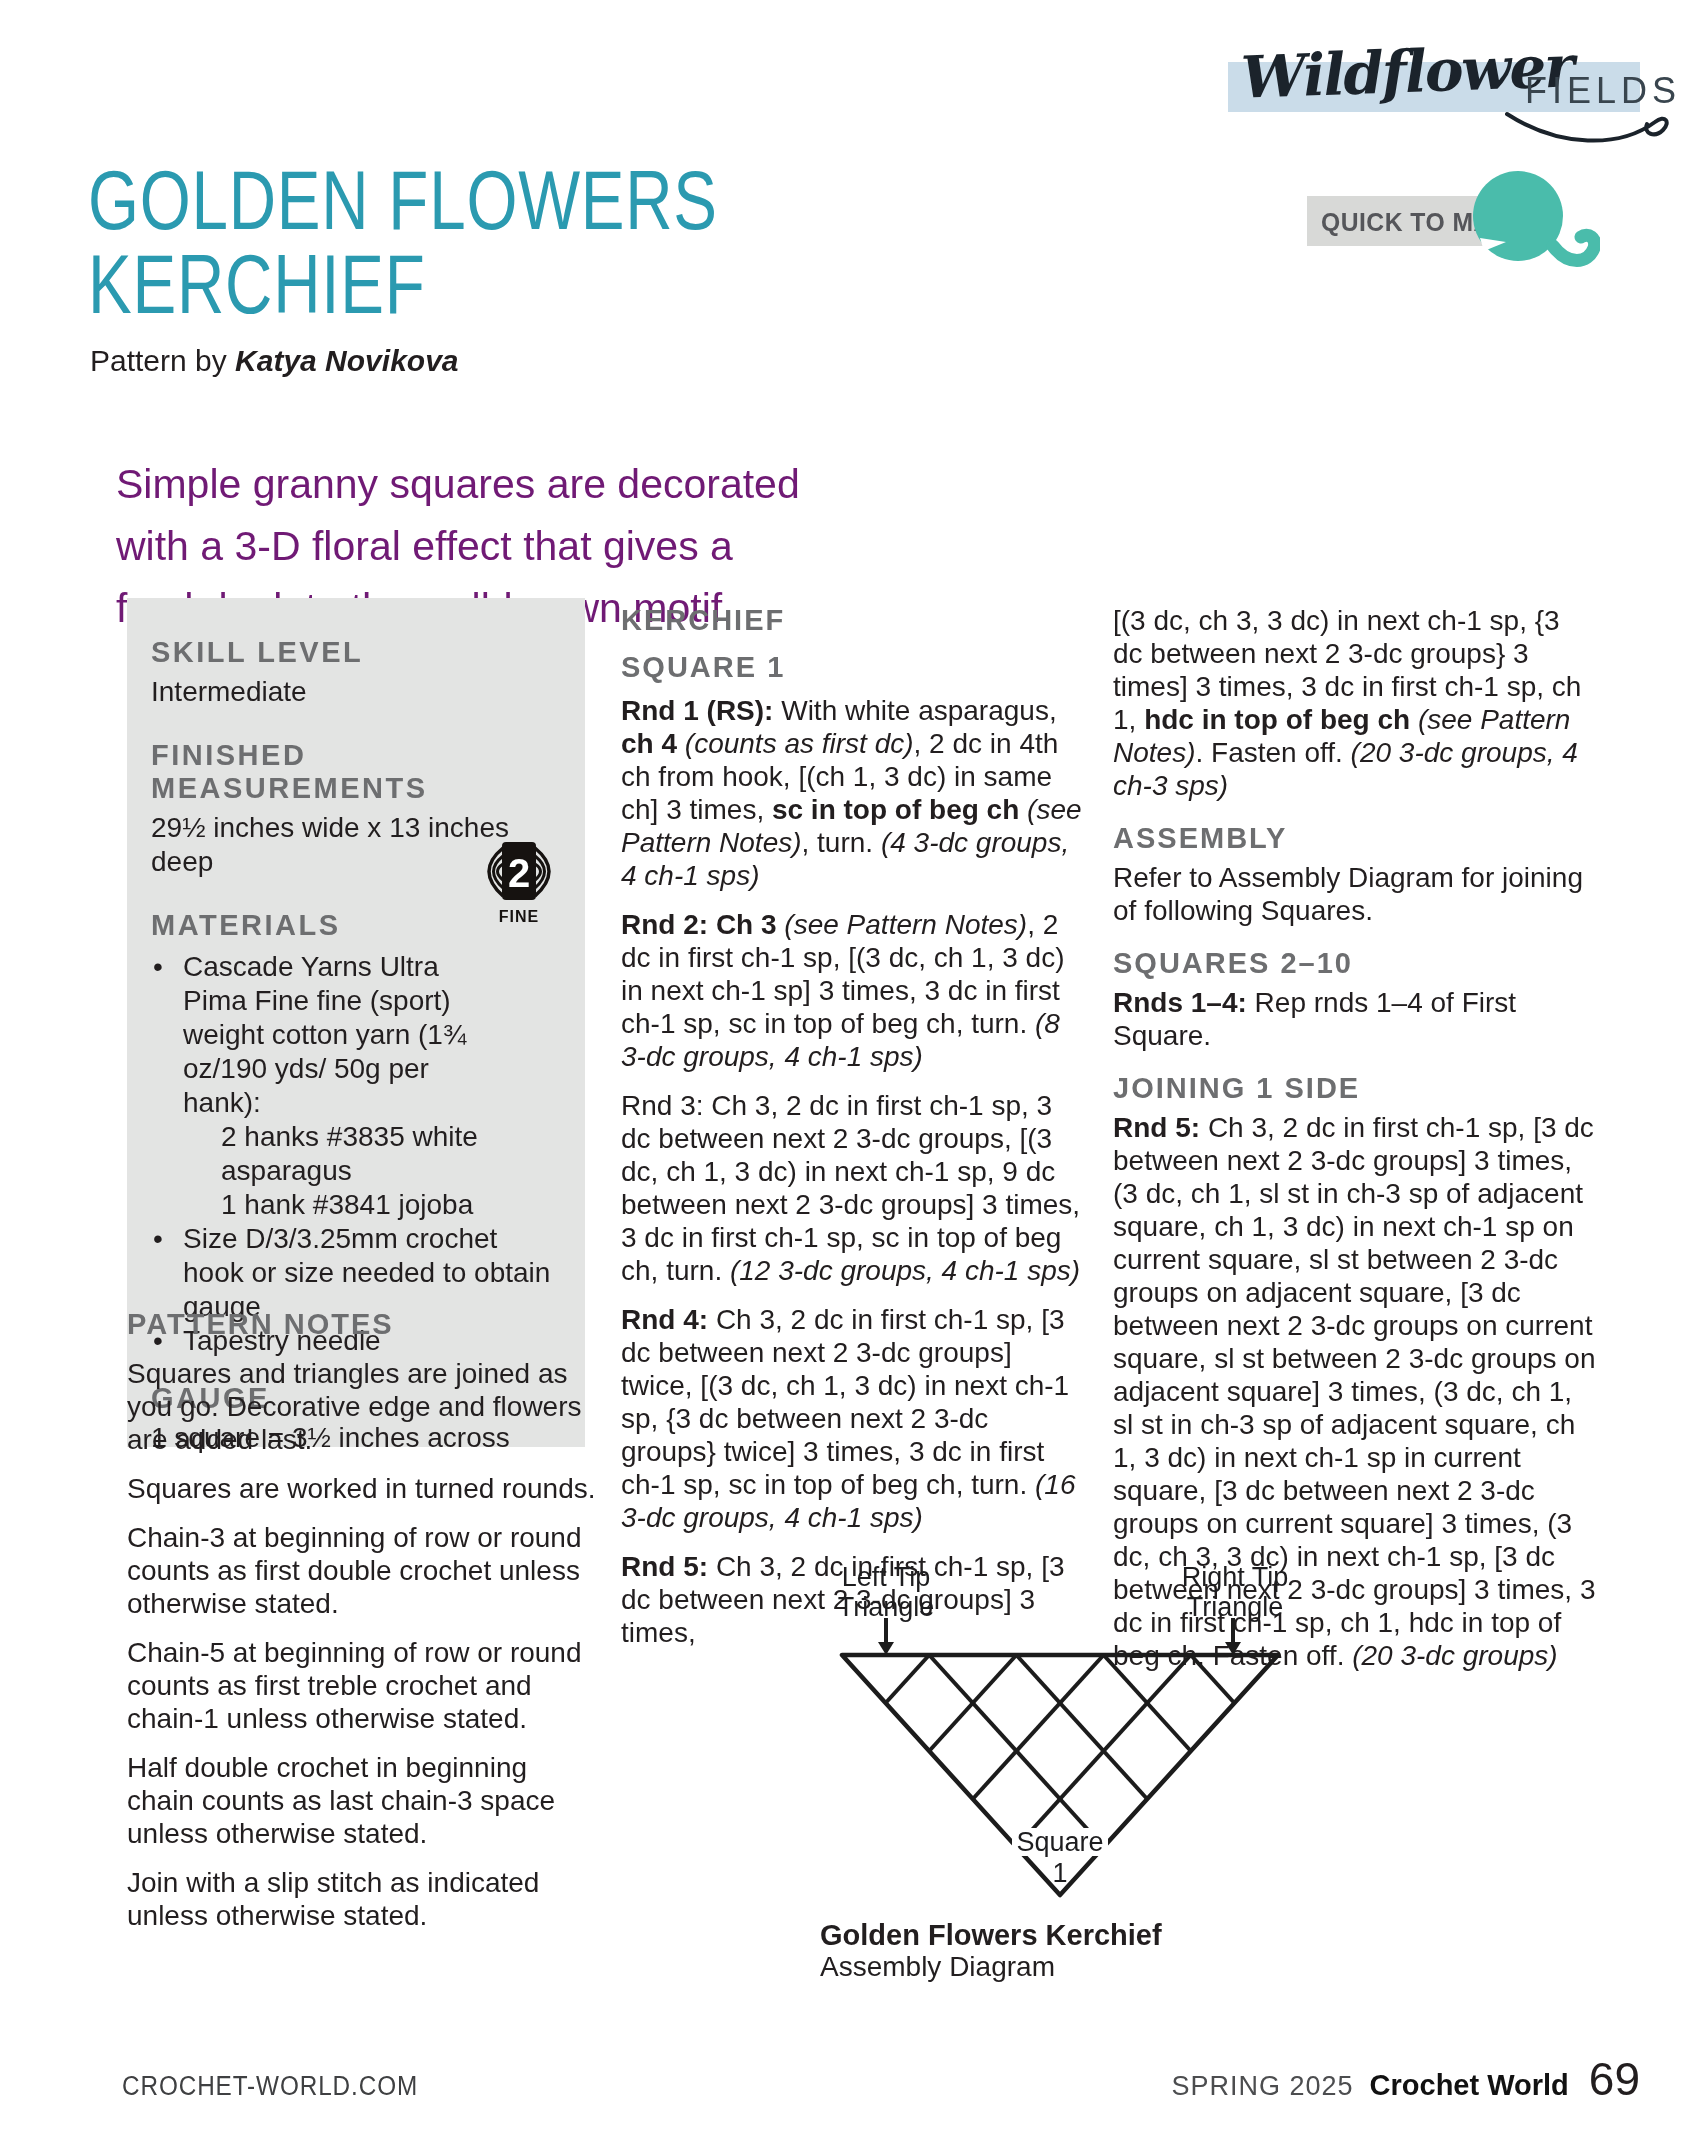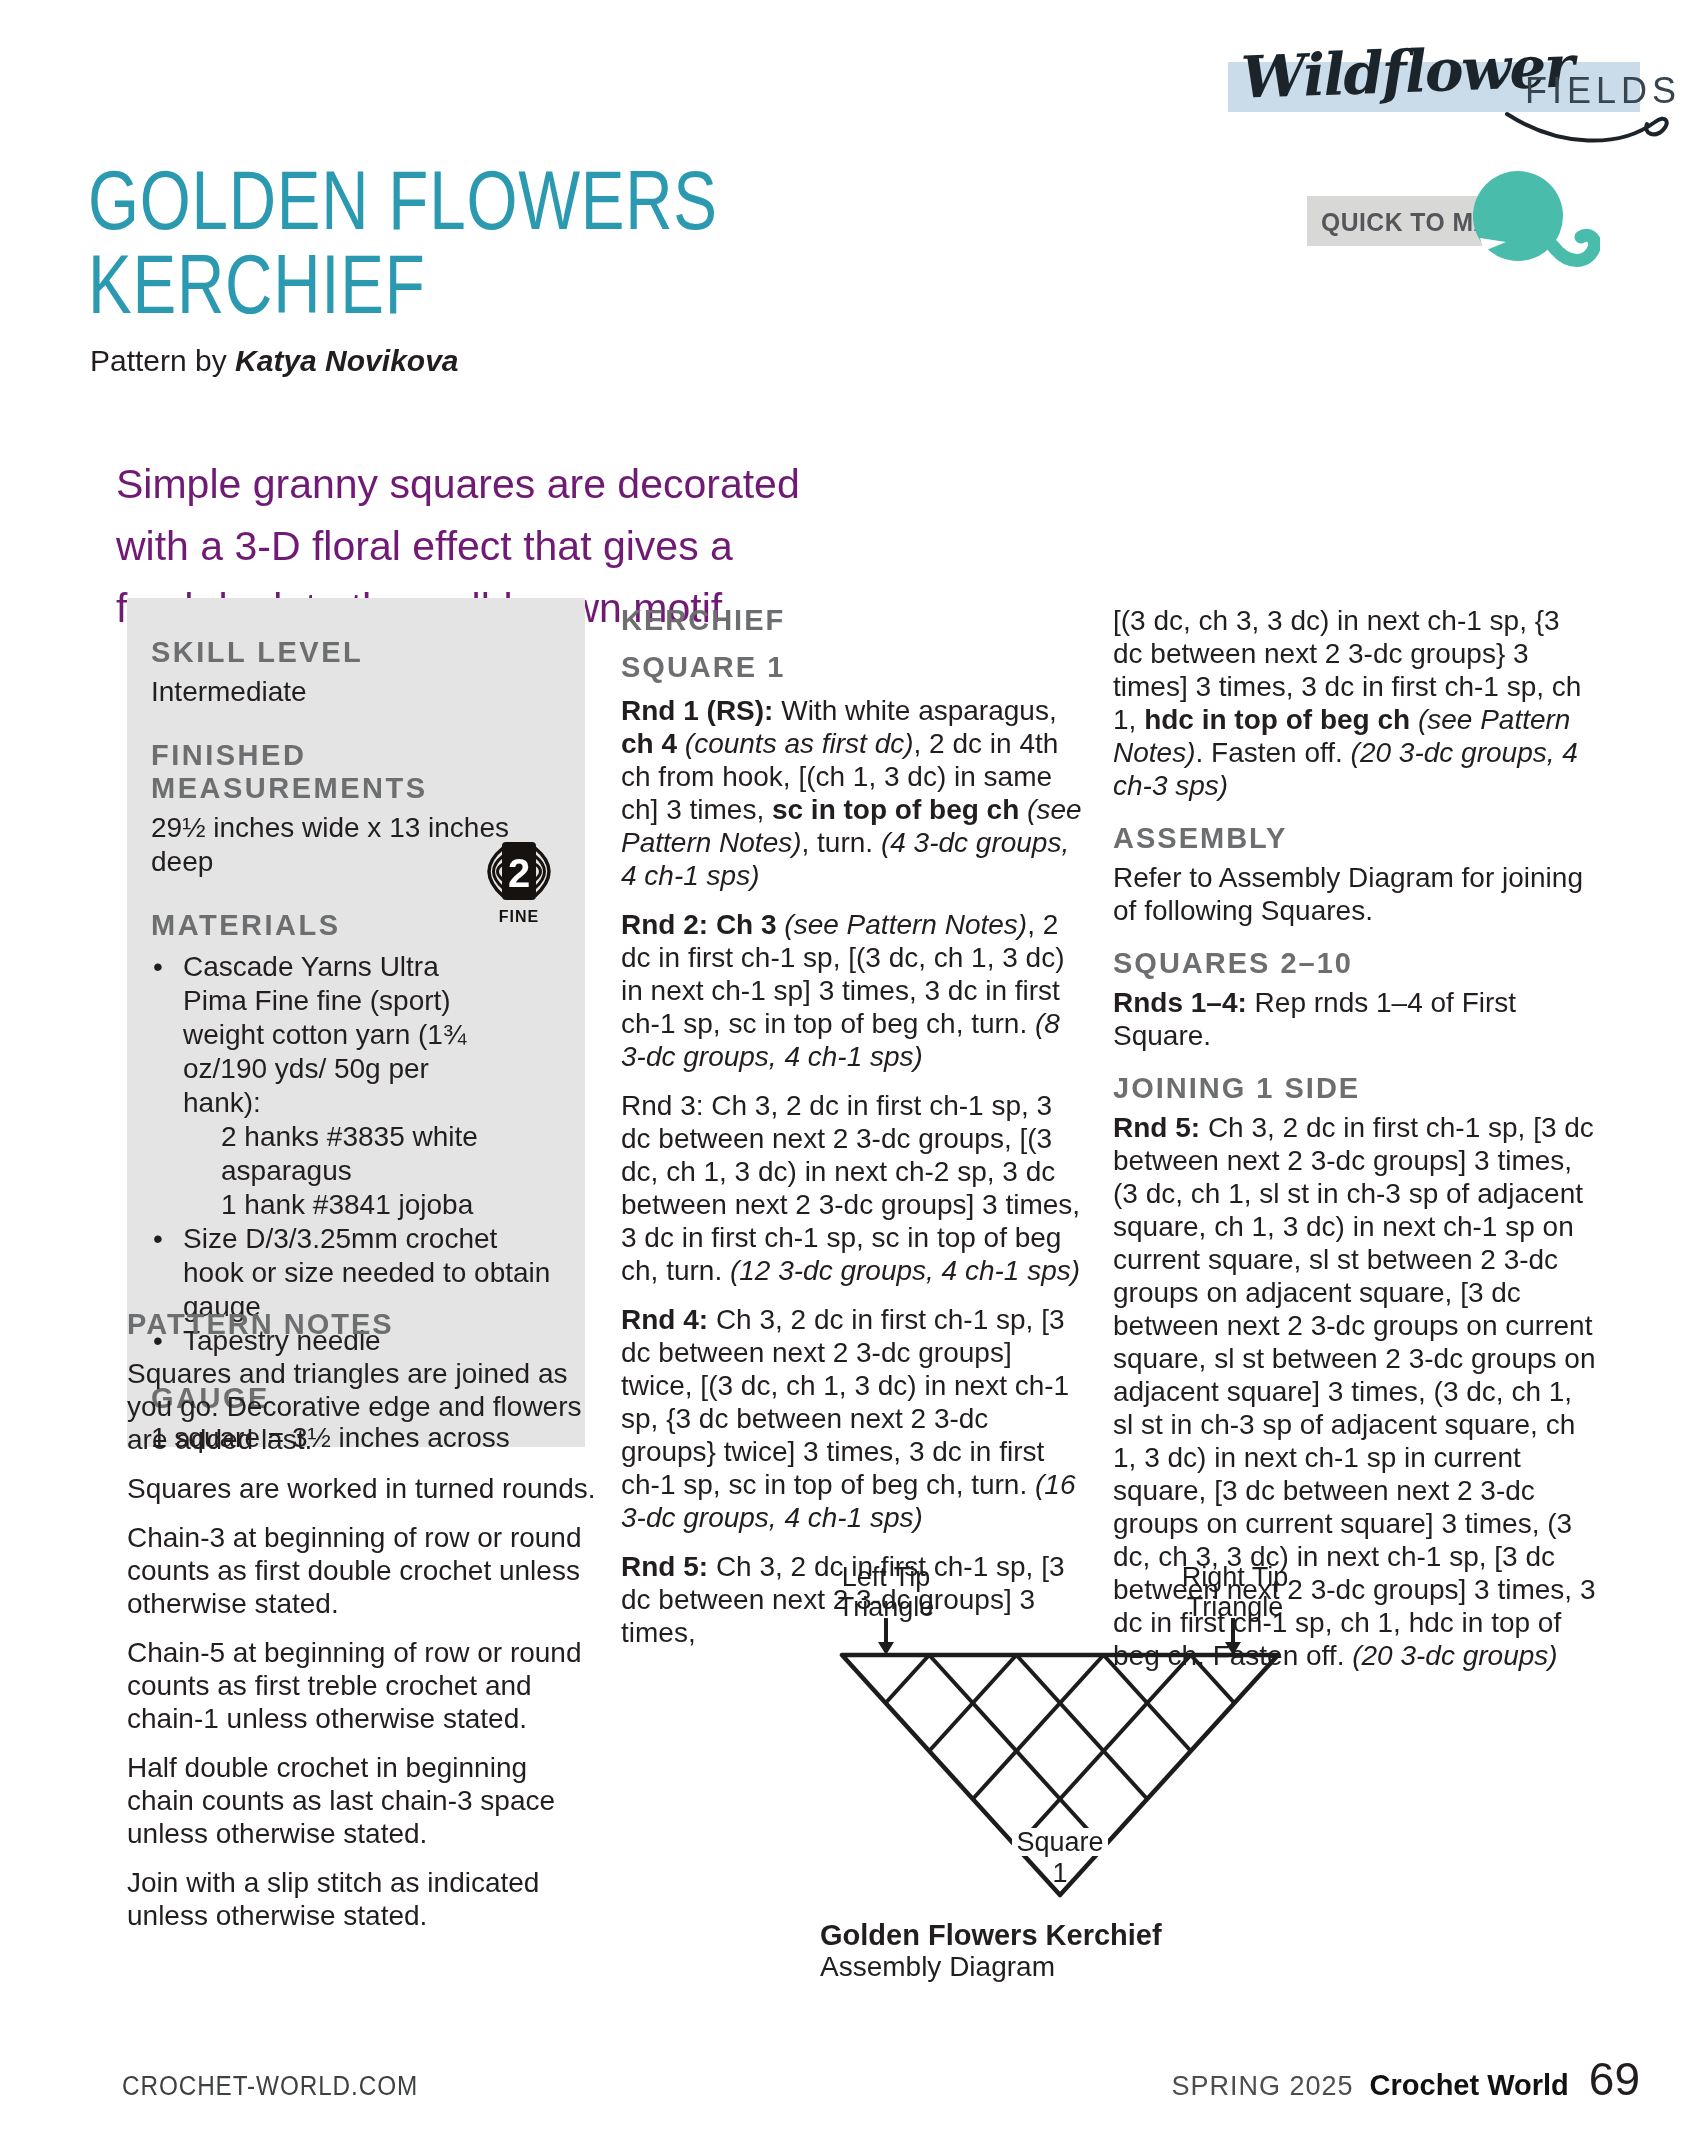--- a/index.html
+++ b/index.html
@@ -151,21 +151,21 @@
     <p class="body-p">Chain-5 at beginning of row or round counts as first treble crochet and chain-1 unless otherwise stated.</p>
     <p class="body-p">Half double crochet in beginning chain counts as last chain-3 space unless otherwise stated.</p>
     <p class="body-p">Join with a slip stitch as indicated unless otherwise stated.</p>
   </div>
 
   <div class="col2">
     <h3 class="sec-heading">KERCHIEF</h3>
     <h3 class="sub-heading">SQUARE 1</h3>
     <p class="body-p first-rnd"><span style="font-weight: 700;">Rnd 1 (RS): </span><span>With white asparagus, </span><span style="font-weight: 700;">ch 4 </span><span style="font-style: italic;">(counts as first dc)</span><span>, 2 dc in 4th ch from hook, [(ch 1, 3 dc) in same ch] 3 times, </span><span style="font-weight: 700;">sc in top of beg ch </span><span style="font-style: italic;">(see Pattern Notes)</span><span>, turn. </span><span style="font-style: italic;">(4 3-dc groups, 4 ch-1 sps)</span></p>
     <p class="body-p"><span style="font-weight: 700;">Rnd 2: </span><span style="font-weight: 700;">Ch 3 </span><span style="font-style: italic;">(see Pattern Notes)</span><span>, 2 dc in first ch-1 sp, [(3 dc, ch 1, 3 dc) in next ch-1 sp] 3 times, 3 dc in first ch-1 sp, sc in top of beg ch, turn. </span><span style="font-style: italic;">(8 3-dc groups, 4 ch-1 sps)</span></p>
-    <p class="body-p"><span style="font-weight: 400;">Rnd 3: </span><span>Ch 3, 2 dc in first ch-1 sp, 3 dc between next 2 3-dc groups, [(3 dc, ch 1, 3 dc) in next ch-2 sp, 3 dc between next 2 3-dc groups] 3 times, 3 dc in first ch-1 sp, sc in top of beg ch, turn. </span><span style="font-style: italic;">(12 3-dc groups, 4 ch-1 sps)</span></p>
+    <p class="body-p"><span style="font-weight: 400;">Rnd 3: </span><span>Ch 3, 2 dc in first ch-1 sp, 3 dc between next 2 3-dc groups, [(3 dc, ch 1, 3 dc) in next ch-1 sp, 9 dc between next 2 3-dc groups] 3 times, 3 dc in first ch-1 sp, sc in top of beg ch, turn. </span><span style="font-style: italic;">(12 3-dc groups, 4 ch-1 sps)</span></p>
     <p class="body-p"><span style="font-weight: 700;">Rnd 4: </span><span>Ch 3, 2 dc in first ch-1 sp, [3 dc between next 2 3-dc groups] twice, [(3 dc, ch 1, 3 dc) in next ch-1 sp, {3 dc between next 2 3-dc groups} twice] 3 times, 3 dc in first ch-1 sp, sc in top of beg ch, turn. </span><span style="font-style: italic;">(16 3-dc groups, 4 ch-1 sps)</span></p>
     <p class="body-p"><span style="font-weight: 700;">Rnd 5: </span><span>Ch 3, 2 dc in first ch-1 sp, [3 dc between next 2 3-dc groups] 3 times,</span></p>
   </div>
 
   <div class="col3">
     <p class="body-p"><span>[(3 dc, ch 3, 3 dc) in next ch-1 sp, {3 dc between next 2 3-dc groups} 3 times] 3 times, 3 dc in first ch-1 sp, ch 1, </span><span style="font-weight: 700;">hdc in top of beg ch </span><span style="font-style: italic;">(see Pattern Notes)</span><span>. Fasten off. </span><span style="font-style: italic;">(20 3-dc groups, 4 ch-3 sps)</span></p>
     <h3 class="sec-heading" style="margin-top:20px;">ASSEMBLY</h3>
     <p class="body-p" style="margin-top:6px;">Refer to Assembly Diagram for joining of following Squares.</p>
     <h3 class="sec-heading" style="margin-top:20px;">SQUARES 2–10</h3>
     <p class="body-p" style="margin-top:6px;"><span style="font-weight: 700;">Rnds 1–4: </span><span>Rep rnds 1–4 of First Square.</span></p>

